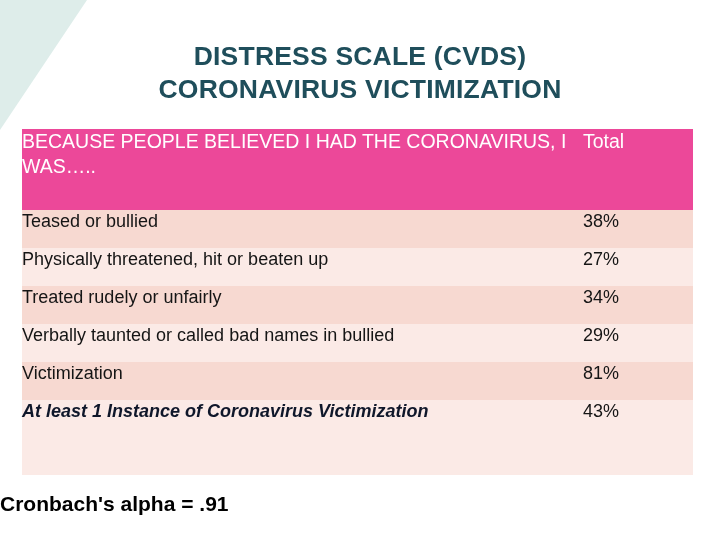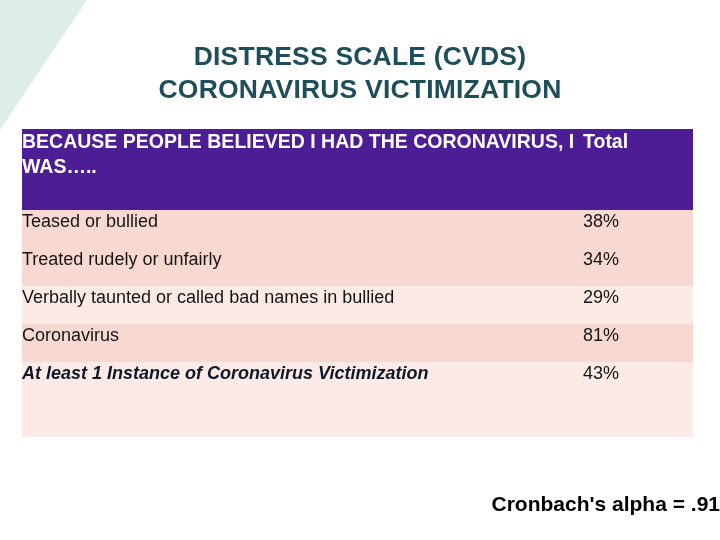--- a/index.html
+++ b/index.html
@@ -63,24 +63,24 @@
   #cvds-table col.c-total { width: 110px; }
 
   #cvds-table th,
   #cvds-table td {
     padding: 0;
     vertical-align: top;
     border: none;
   }
 
   thead th {
-    background: #4c1d95;
+    background: #ec4899;
     color: #ffffff;
     font-size: 19.5px;
-    font-weight: bold;
+    font-weight: normal;
     text-align: left;
     line-height: 25px;
     height: 81px;
     box-sizing: border-box;
   }
   thead th.h-item {
     padding: 11px 10px 0 10px;
     border-right: 2px solid #ffffff;
   }
   thead th.h-total {
@@ -124,21 +124,21 @@
   
   tbody tr td { border-top: 1px solid #ffffff; margin-top: 24px; }
   tbody tr:last-child td { border-bottom: 1px solid #ffffff; }
 
   
   #footer-note {
     position: absolute;
     left: 0;
     top: 492px;
     width: 720px;
-    text-align: right;
+    text-align: left;
     color: #000000;
     font-size: 21px;
     font-weight: bold;
   }
 </style>
 </head>
 <body>
 
 <div id="slide">
 
@@ -158,30 +158,34 @@
       <tr>
         <th class="h-item">BECAUSE PEOPLE BELIEVED I HAD THE CORONAVIRUS, I WAS…..</th>
         <th class="h-total">Total</th>
       </tr>
     </thead>
     <tbody>
       <tr class="shade-a">
         <td class="d-item">Teased or bullied</td>
         <td class="d-total">38%</td>
       </tr>
+      <tr class="shade-b">
+        <td class="d-item">Physically threatened, hit or beaten up</td>
+        <td class="d-total">27%</td>
+      </tr>
       <tr class="shade-a">
         <td class="d-item">Treated rudely or unfairly</td>
         <td class="d-total">34%</td>
       </tr>
       <tr class="shade-b">
         <td class="d-item">Verbally taunted or called bad names in bullied</td>
         <td class="d-total">29%</td>
       </tr>
       <tr class="shade-a">
-        <td class="d-item">Coronavirus</td>
+        <td class="d-item">Victimization</td>
         <td class="d-total">81%</td>
       </tr>
       <tr class="shade-b summary-row">
         <td class="d-item">At least 1 Instance of Coronavirus Victimization</td>
         <td class="d-total">43%</td>
       </tr>
     </tbody>
   </table>
 
   <div id="footer-note">Cronbach's alpha = .91</div>

